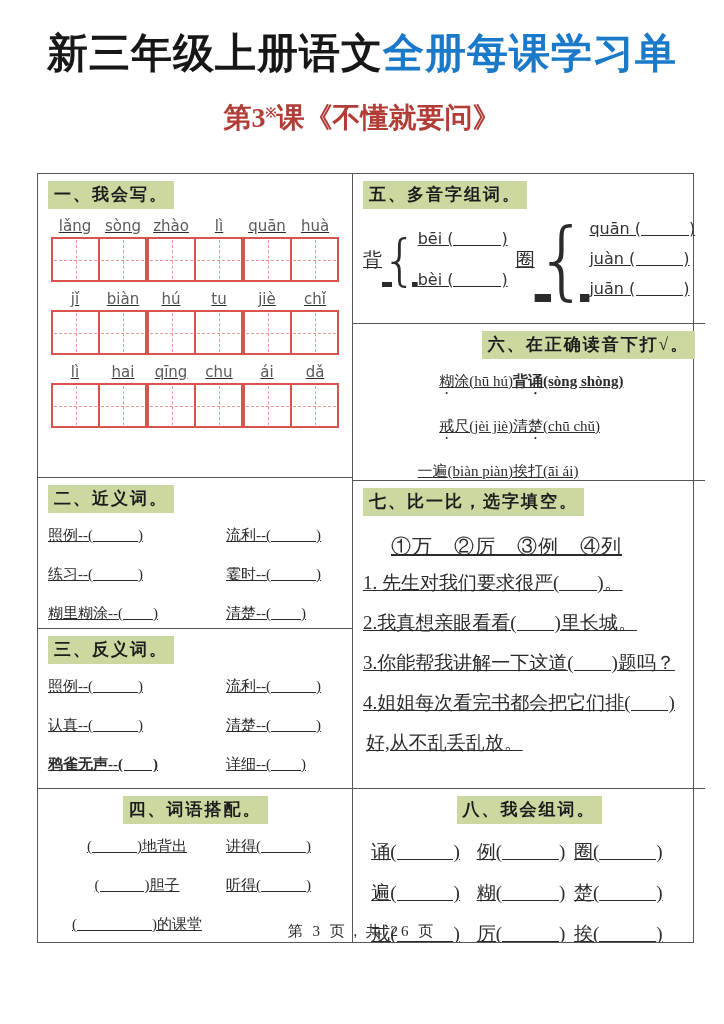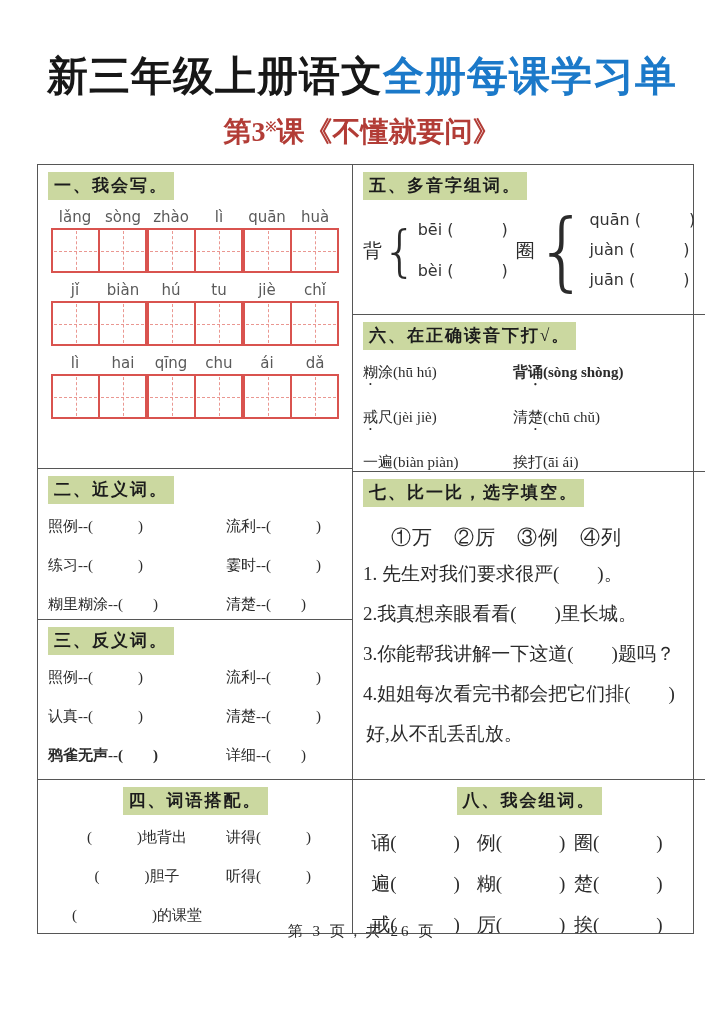--- a/index.html
+++ b/index.html
@@ -1,39 +1,39 @@
 <!DOCTYPE html>
 <html><head>
 <meta charset="utf-8">
 <style>
   html,body{margin:0;padding:0;}
   body{
     width:724px;height:1024px;position:relative;background:#ffffff;
     font-family:"Liberation Serif",serif;color:#2b2b2b;overflow:hidden;
   }
   
-  .title{position:absolute;top:52px;left:0;width:100%;text-align:center;
+  .title{position:absolute;top:29px;left:0;width:100%;text-align:center;
     font-size:41px;font-weight:bold;line-height:1.2;letter-spacing:1px;color:#171717;}
   .title .blue{color:#1b79c9;}
-  .subtitle{position:absolute;top:113px;left:0;width:100%;text-align:center;
+  .subtitle{position:absolute;top:99px;left:0;width:100%;text-align:center;
     font-size:28px;font-weight:bold;color:#b23c36;}
   .subtitle sup{font-size:13px;vertical-align:super;}
   
-  .sheet{position:absolute;left:37px;top:164px;width:657px;height:770px;
-    border:1px solid #565656;box-sizing:border-box;display:flex;}
+  .sheet{position:absolute;left:37px;top:173px;width:657px;height:770px;
+    border:1px solid #565656;box-sizing:border-box;display:flex;text-decoration:underline;}
   .colL{width:331px;border-right:1px solid #565656;box-sizing:border-box;
     display:flex;flex-direction:column;}
   .colR{flex:1;display:flex;flex-direction:column;}
   .sec{box-sizing:border-box;border-bottom:1px solid #565656;padding:7px 10px 0;overflow:hidden;}
   .sec.last{border-bottom:none;flex:1;text-align:center;}
   .hdr{display:inline-block;background:#cbd8a0;font-weight:bold;font-size:17px;
     padding:2px 6px 3px;color:#1c1c1c;letter-spacing:2px;}
   
   .s1{height:304px;} .s2{height:151px;} .s3{height:160px;}
-  .s5{height:150px;} .s6{height:157px;} .s7{height:308px;}
+  .s5{height:150px;} .s6{height:157px;text-align:right;} .s7{height:308px;}
   
   .grid-row{display:flex;justify-content:space-between;padding:0 3px;margin-top:7px;}
   .py{display:flex;height:21px;font-family:"DejaVu Sans",sans-serif;
     color:#5a5a5a;font-size:15px;line-height:21px;align-items:center;}
   .py span{width:48px;text-align:center;white-space:nowrap;}
   .tian{display:flex;border:2px solid #d9534f;}
   .cellx{width:45px;height:41px;position:relative;background:#fff;}
   .cellx + .cellx{border-left:2px solid #d9534f;}
   .cellx::before{content:"";position:absolute;left:50%;top:1px;bottom:1px;border-left:1px dashed #ea9791;}
   .cellx::after{content:"";position:absolute;top:50%;left:1px;right:1px;border-top:1px dashed #ea9791;}

